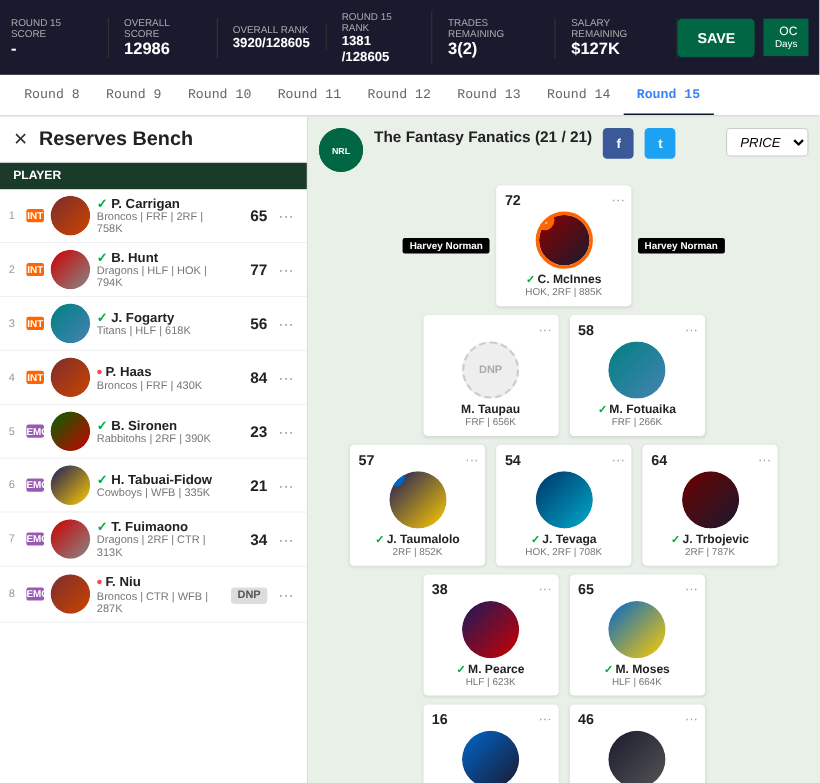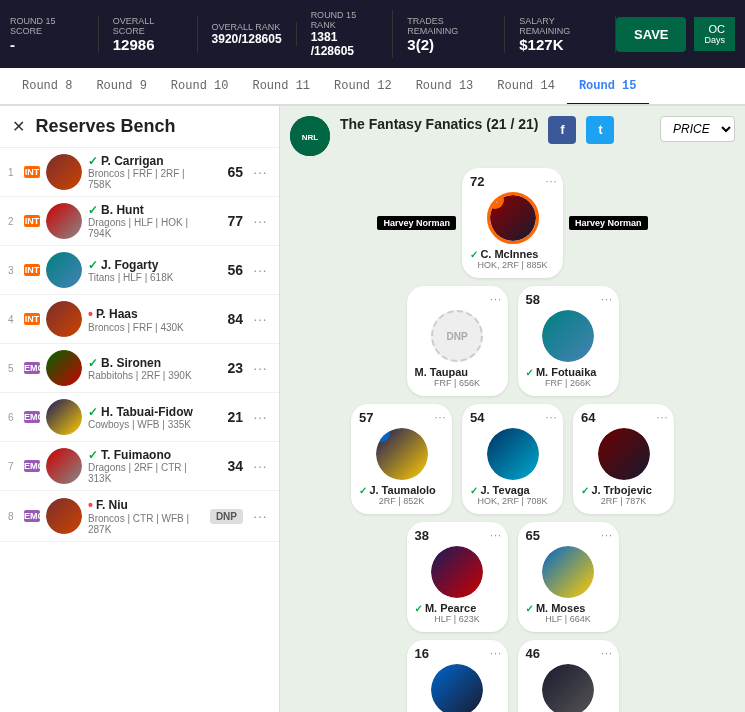--- a/index.html
+++ b/index.html
@@ -247,25 +247,26 @@
       gap: 8px;
     }
     .field-row {
       display: flex;
       justify-content: center;
       gap: 10px;
       align-items: flex-start;
     }
     .player-card {
       background: white;
-      border-radius: 17px;
+      border-radius: 4px;
       padding: 8px;
-      width: 101px;
+      width: 123px;
       display: flex;
       flex-direction: column;
+      align-items: center;
       position: relative;
       box-shadow: 0 1px 3px rgba(0,0,0,0.1);
     }
     .card-score {
       position: absolute;
       top: 6px;
       left: 8px;
       font-size: 13px;
       font-weight: bold;
       color: #222;
@@ -408,20 +409,21 @@
     <div class="round-tab active">Round 15</div>
   </div>
 
 <div class="main-layout">
 
   <div class="sidebar">
     <div class="sidebar-header">
       <span class="close-btn">✕</span>
       <span class="sidebar-title">Reserves Bench</span>
     </div>
+    <div class="player-col-header">PLAYER</div>
     <div id="sidebar-players">
         <div class="player-row">
           <span class="row-num">1</span>
           <div class="pos-badge int">INT</div>
           <div class="player-avatar">
             <div style="width: 36px; height: 36px; border-radius: 50%; background: linear-gradient(135deg, rgb(123, 45, 45) 0%, rgb(204, 68, 0) 100%);"></div>
           </div>
           <div class="player-info">
             <div class="player-name">
               <span class="check-icon">✓</span>

